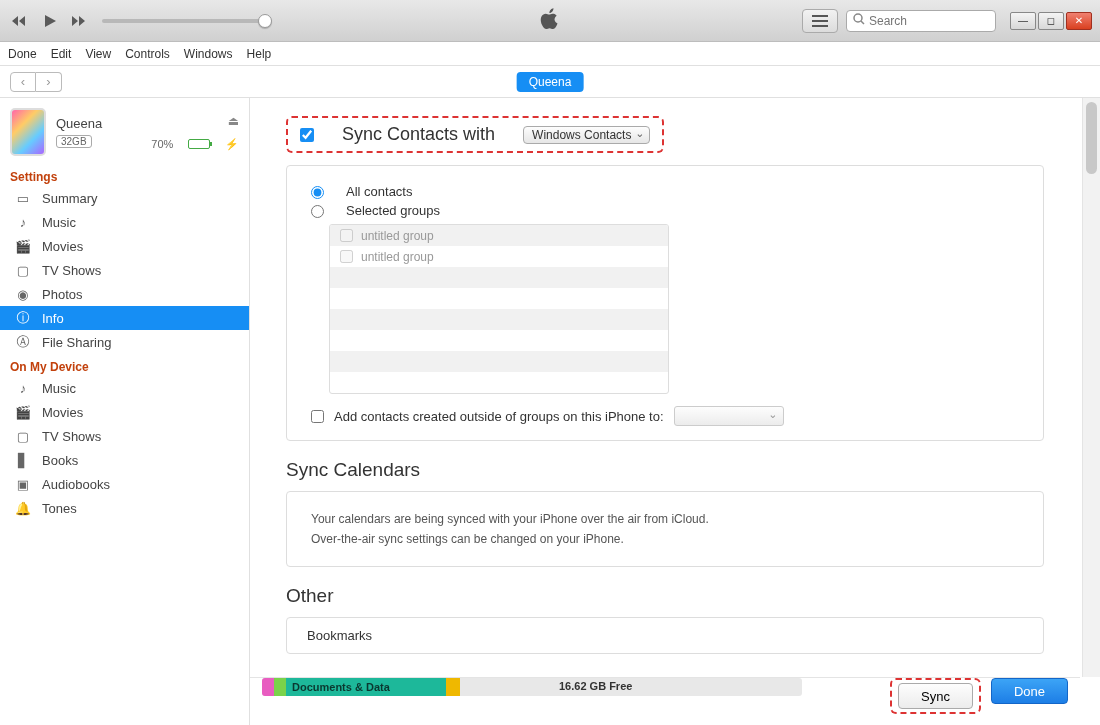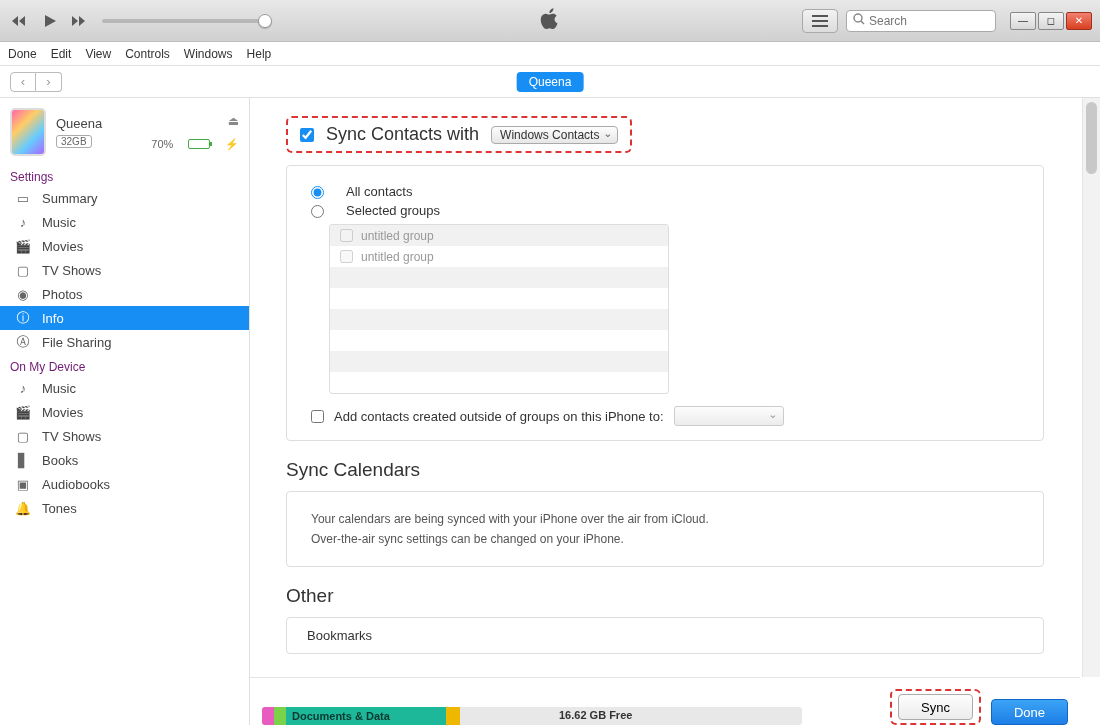--- a/index.html
+++ b/index.html
@@ -39,32 +39,32 @@
 .device-thumb { width: 36px; height: 48px; border-radius: 5px; background: linear-gradient(135deg,#f6a,#fc6,#6cf,#a6f); border: 2px solid #ddd; }
 .device-info { flex: 1; display: flex; flex-direction: column; gap: 4px; }
 .device-name { font-size: 13px; color: #444; }
 .cap-badge { display: inline-block; border: 1px solid #aaa; border-radius: 3px; padding: 0 4px; font-size: 10px; color: #666; width: fit-content; }
 .device-right { display: flex; flex-direction: column; align-items: flex-end; gap: 10px; color: #888; font-size: 12px; }
 .eject { font-size: 12px; color: #888; }
 .battery { display: flex; align-items: center; gap: 15px; font-size: 11px; color: #666; }
 .batt-icon { width: 22px; height: 10px; border: 1px solid #4a4; border-radius: 2px; position: relative; }
 .batt-icon::after { content: ""; position: absolute; right: -3px; top: 2px; width: 2px; height: 4px; background: #4a4; }
 .batt-fill { height: 100%; width: 70%; background: #5c5; }
-.section-header { font-weight: 400; font-size: 12px; color: #701a75; padding: 6px 10px 2px 10px; }
+.section-header { font-weight: 700; font-size: 12px; color: #c2410c; padding: 6px 10px 2px 10px; }
 .sb-item { display: flex; align-items: center; gap: 10px; padding: 4px 10px 4px 14px; font-size: 13px; color: #444; height: 24px; }
 .sb-item .ic { width: 18px; height: 14px; display: flex; align-items: center; justify-content: center; color: #666; }
 .sb-item.selected { background: #168ef4; color: #fff; }
 .sb-item.selected .ic { color: #fff; }
 
 .content { flex: 1; position: relative; background: #fff; overflow: hidden; }
 .scroll-area { position: absolute; inset: 0 20px 48px 0; overflow: hidden; padding: 18px 36px 0 36px; }
 .scrollbar { position: absolute; right: 0; top: 0; width: 18px; height: calc(100% - 48px); background: #f2f2f2; border-left: 1px solid #e4e4e4; }
 .scroll-thumb { position: absolute; left: 3px; right: 3px; top: 4px; height: 72px; background: #c8c8c8; border-radius: 6px; }
 
-.highlight-box { border: 2px dashed #d33; border-radius: 6px; padding: 6px 12px; display: flex; align-items: center; gap: 12px; margin-bottom: 12px; width: fit-content; }
+.highlight-box { border: 2px dashed #d33; border-radius: 6px; padding: 6px 12px; display: flex; align-items: center; gap: 28px; margin-bottom: 12px; width: fit-content; }
 .chk { width: 14px; height: 14px; accent-color: #168ef4; }
 .sync-title { font-size: 18px; color: #333; }
 .select { border: 1px solid #aaa; border-radius: 4px; background: linear-gradient(#fdfdfd,#e6e6e6); padding: 1px 18px 1px 8px; font-size: 12px; position: relative; }
 .select::after { content: "⌄"; position: absolute; right: 5px; top: 0; color: #666; font-size: 11px; }
 
 .panel { border: 1px solid #ddd; border-radius: 4px; padding: 14px 24px; margin-bottom: 18px; }
 .radio-row { display: flex; align-items: flex-end; gap: 22px; font-size: 13px; margin: 4px 0; }
 .radio-row input { accent-color: #168ef4; }
 .group-list { border: 1px solid #ddd; border-radius: 3px; margin: 6px 0 12px 18px; width: 340px; height: 170px; overflow: hidden; background: #fff; }
 .group-row { display: flex; align-items: center; gap: 8px; padding: 2px 10px; font-size: 12px; color: #999; height: 21px; }
@@ -72,21 +72,21 @@
 .group-row input { accent-color: #999; }
 .outside-row { display: flex; align-items: center; gap: 10px; font-size: 13px; margin-top: 6px; }
 .combo { width: 110px; height: 20px; border: 1px solid #ccc; border-radius: 3px; background: linear-gradient(#fdfdfd,#ececec); position: relative; }
 .combo::after { content: "⌄"; position: absolute; right: 5px; top: 1px; color: #999; font-size: 11px; }
 
 .section-h { font-size: 19px; color: #333; margin: 6px 0 10px 0; }
 .panel p { color: #555; font-size: 12px; margin: 6px 0; }
 .bookmarks { border: 1px solid #ddd; border-radius: 4px; padding: 10px 20px; font-size: 13px; color: #333; }
 
 
-.bottom { position: absolute; left: 0; right: 20px; bottom: 0; height: 48px; background: #fff; border-top: 1px solid #e4e4e4; display: flex; align-items: flex-end; padding: 0 12px; gap: 10px; }
+.bottom { position: absolute; left: 0; right: 20px; bottom: 0; height: 48px; background: #fff; border-top: 1px solid #e4e4e4; display: flex; align-items: flex-start; padding: 0 12px; gap: 10px; }
 .usage-bar { flex: 0 0 540px; height: 18px; border-radius: 3px; background: #e8e8e8; display: flex; overflow: hidden; position: relative; font-size: 11px; }
 .seg { height: 100%; }
 .seg.a { background: #e85cc0; width: 12px; }
 .seg.b { background: #7ad24a; width: 12px; }
 .seg.c { background: #1db89a; width: 160px; display: flex; align-items: center; padding-left: 6px; font-weight: 700; color: #0a3830; }
 .seg.d { background: #efb800; width: 14px; }
 .free-label { position: absolute; left: 55%; top: 2px; font-weight: 700; color: #333; }
 .btn { height: 26px; padding: 0 22px; border: 1px solid #aaa; border-radius: 4px; background: linear-gradient(#fdfdfd,#ececec); font-size: 13px; }
 .btn.primary { background: linear-gradient(#3ca4f6,#1d7ee6); color: #fff; border-color: #1366c8; }
 .sync-wrap { border: 2px dashed #d33; border-radius: 6px; padding: 3px 6px; }

